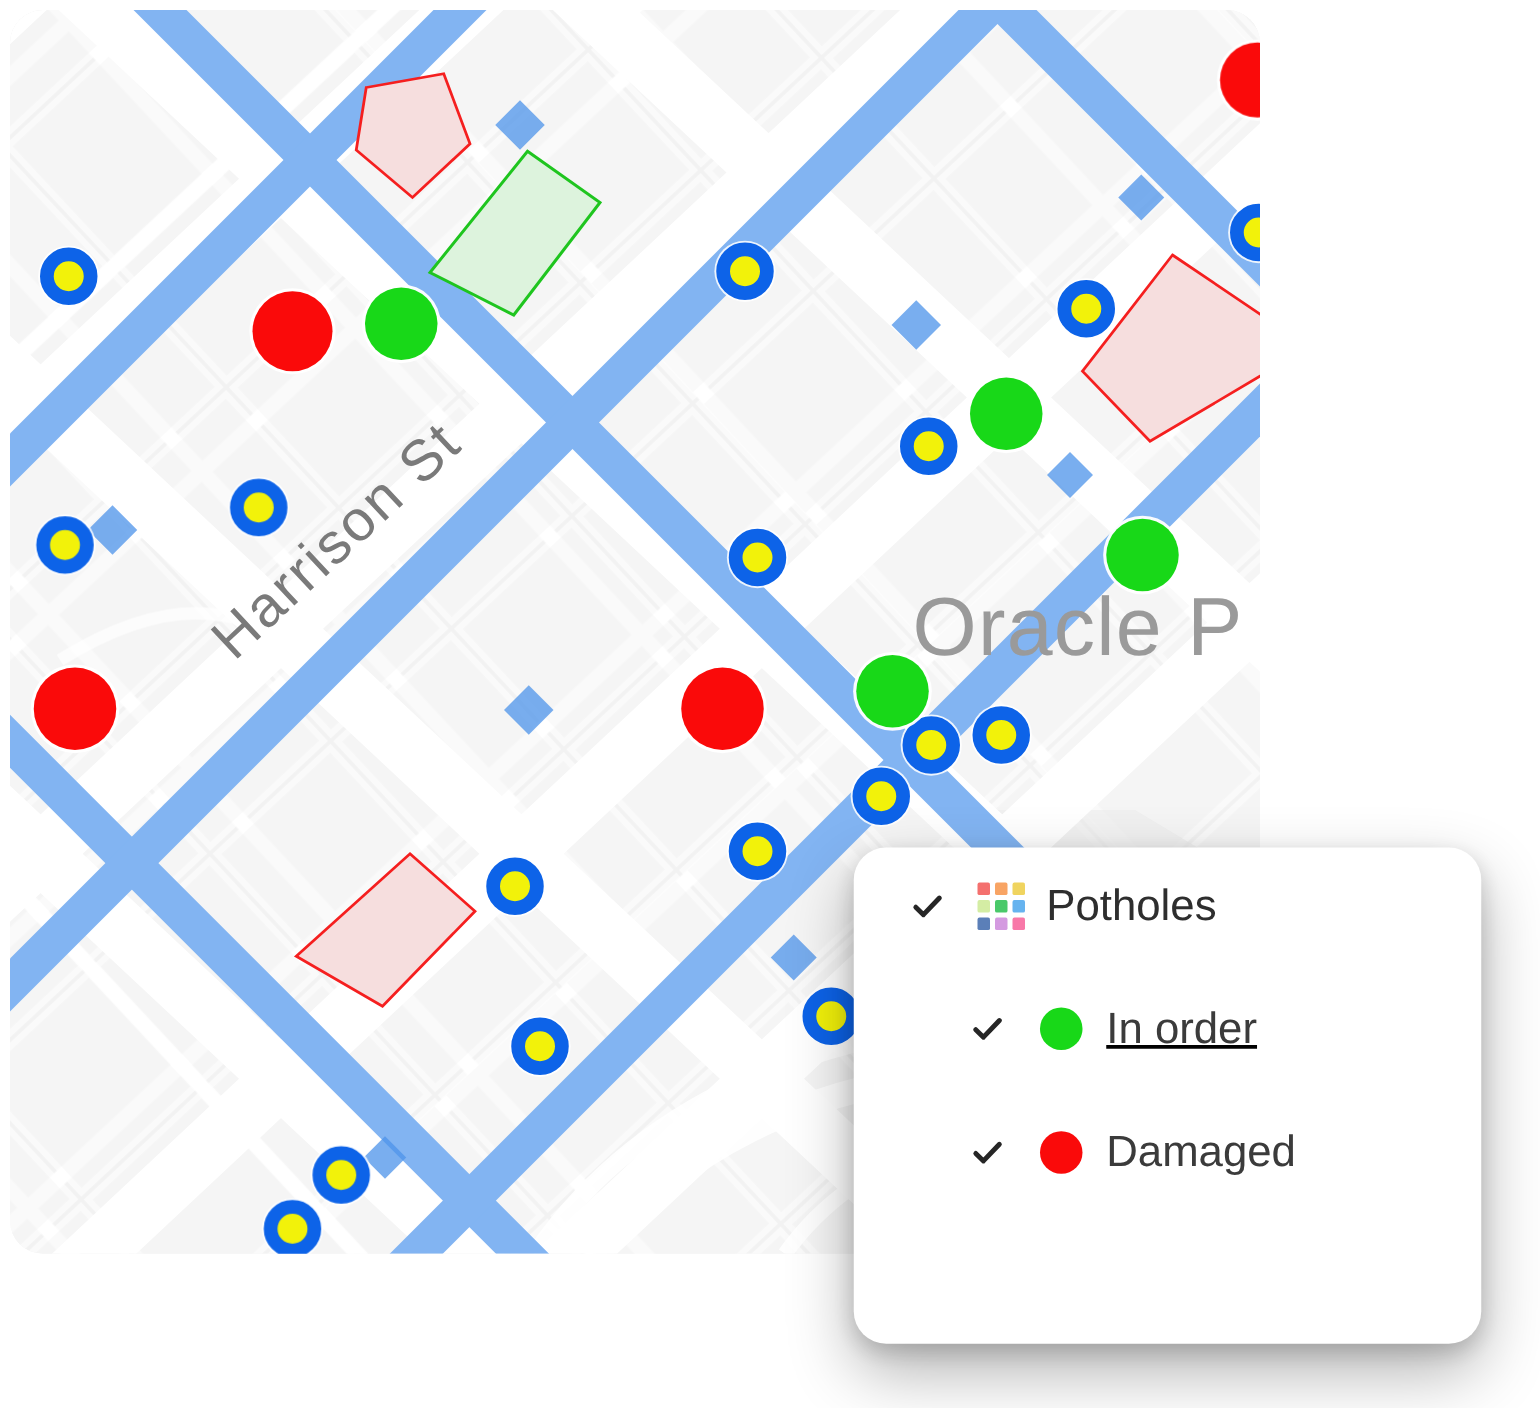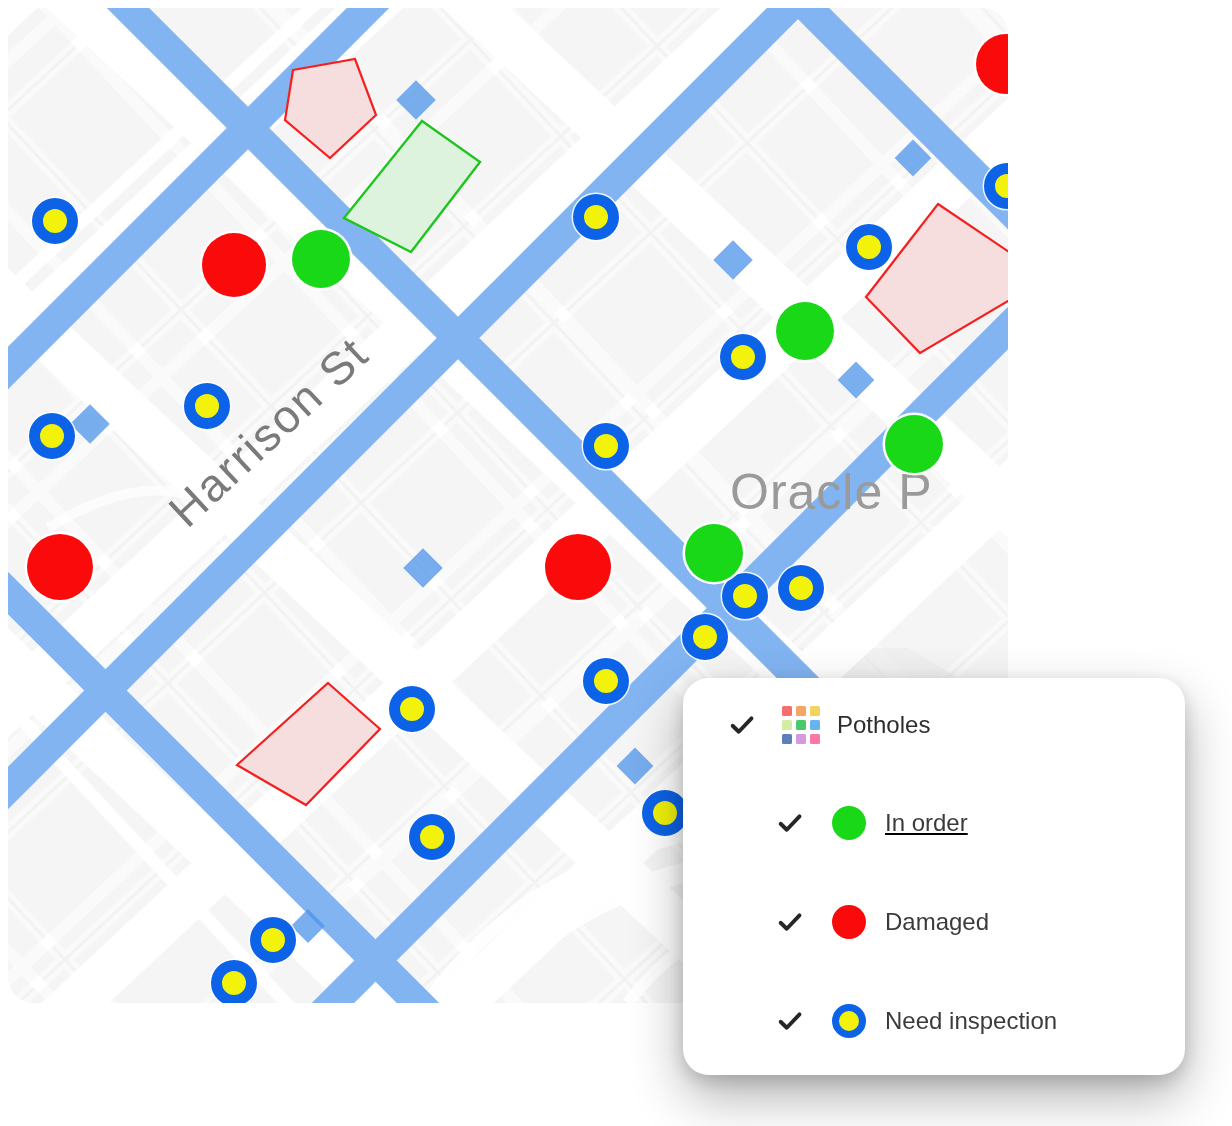--- a/index.html
+++ b/index.html
@@ -50,21 +50,21 @@
     top: 490px;
     font-size: 46px;
     letter-spacing: 2px;
     color: #7a7a7a;
     transform: rotate(-43deg);
     transform-origin: left top;
   }
   #label-oracle {
     left: 722px;
     top: 455px;
-    font-size: 50px;
+    font-size: 66px;
     letter-spacing: 1px;
     color: #9a9a9a;
   }
 
   
   .marker {
     position: absolute;
     border-radius: 50%;
     box-sizing: border-box;
   }
@@ -139,21 +139,21 @@
     border-radius: 50%;
     box-sizing: border-box;
   }
   .dot-swatch.ringed {
     background: #f2f20a;
     border: 7px solid #0d63e8;
   }
 
   .legend-label {
     margin-left: 16px;
-    font-size: 24px;
+    font-size: 35px;
     color: #3b3b3b;
     font-family: "Liberation Sans", sans-serif;
     white-space: nowrap;
   }
   #legend-row-group .legend-label {
     color: #2e2e2e;
   }
 </style>
 </head>
 <body>
@@ -316,23 +316,14 @@
   <div class="legend-row" id="legend-row-1">
     <svg class="check-icon" viewBox="0 0 24 24">
       <path d="M4.5 12.6 L9.4 17.4 L19.6 6.7" fill="none" stroke="#262626" stroke-width="3.1" stroke-linecap="round" stroke-linejoin="round"></path>
     </svg>
     <span class="legend-swatch-wrap">
       <span class="dot-swatch" id="swatch-1" style="background: rgb(250, 10, 10);"></span>
     </span>
     <span class="legend-label">Damaged</span>
   </div>
 
-  <div class="legend-row" id="legend-row-2">
-    <svg class="check-icon" viewBox="0 0 24 24">
-      <path d="M4.5 12.6 L9.4 17.4 L19.6 6.7" fill="none" stroke="#262626" stroke-width="3.1" stroke-linecap="round" stroke-linejoin="round"></path>
-    </svg>
-    <span class="legend-swatch-wrap">
-      <span class="dot-swatch ringed" id="swatch-2" style="background: rgb(242, 242, 10); border-color: rgb(13, 99, 232);"></span>
-    </span>
-    <span class="legend-label">Need inspection</span>
-  </div>
 
 </div>
 
 </body></html>

